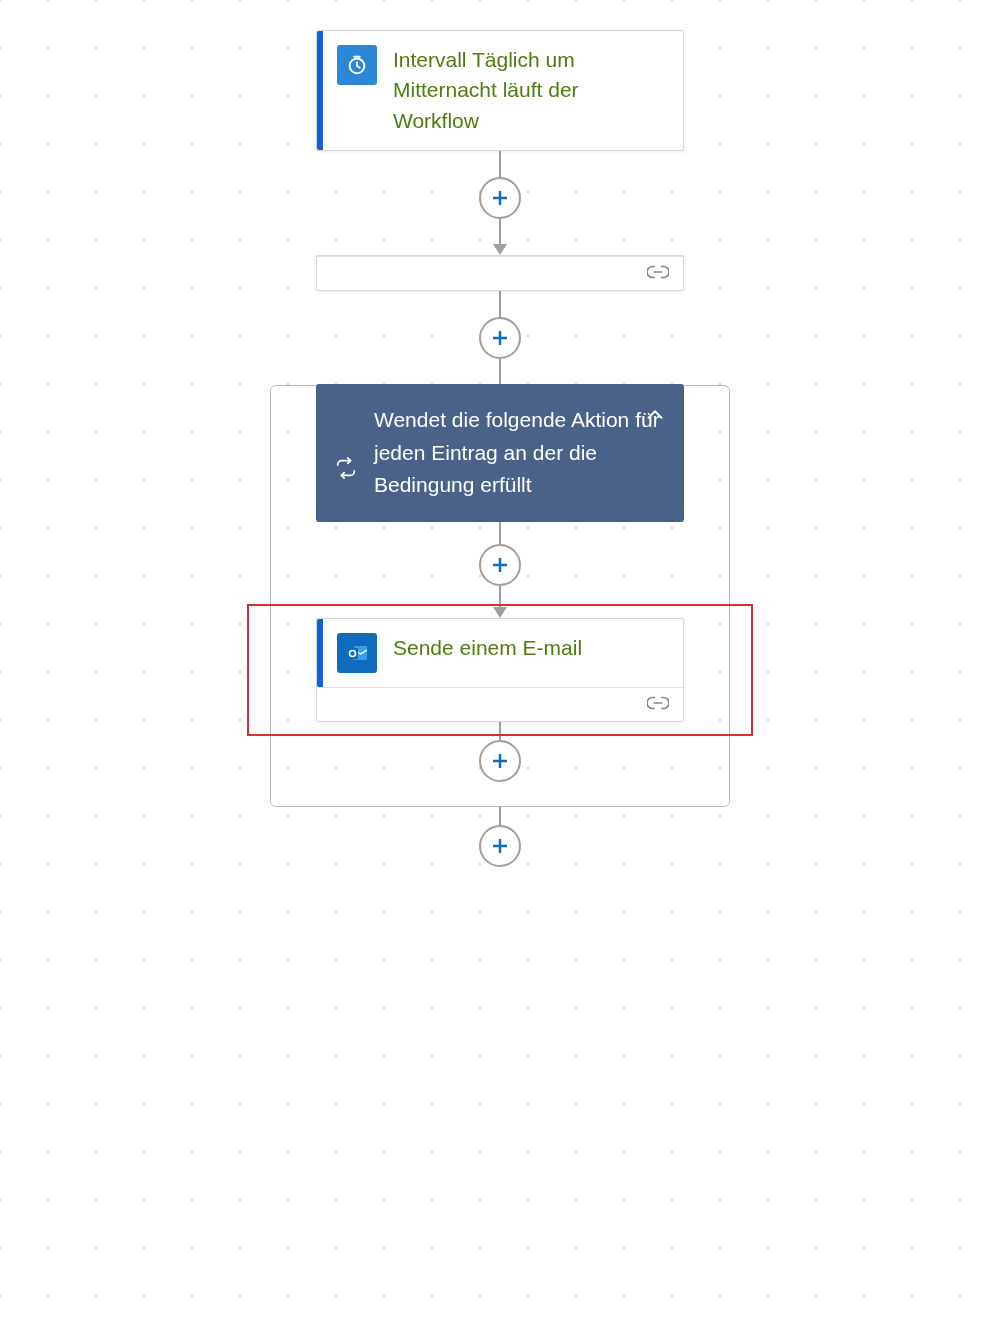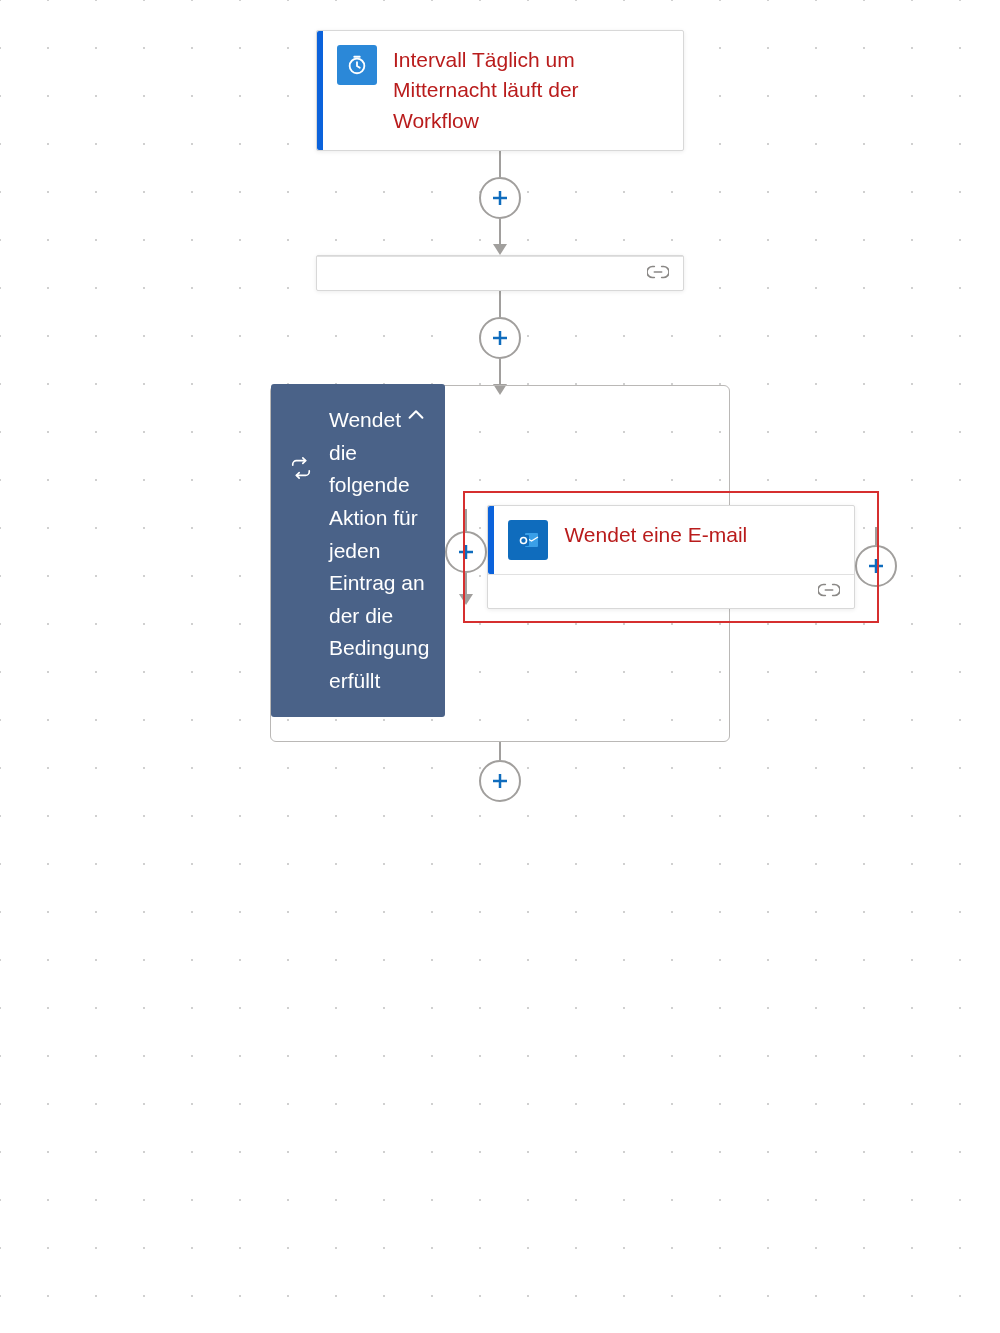--- a/index.html
+++ b/index.html
@@ -56,21 +56,21 @@
     margin-left: 14px;
     margin-right: 16px;
     flex-shrink: 0;
   }
   .icon-blue { background: #2b88d8; }
   .icon-teal { background: #036c5f; }
   .icon-outlook { background: #0f6cbd; }
   .card-text {
     font-size: 21px;
     line-height: 1.45;
-    color: #b91c1c;
+    color: #4d7c0f;
     font-weight: 400;
   }
   .card-footer {
     border-top: 1px solid #e1e1e1;
     padding: 6px 14px;
     display: flex;
     justify-content: flex-end;
   }
   .link-icon {
     color: #8a8886;
@@ -138,21 +138,21 @@
     width: 22px;
     height: 22px;
     color: #fff;
   }
   .loop-container {
     border: 1.5px solid #bab8b6;
     border-radius: 6px;
     width: 460px;
     padding: 0 0 24px 0;
     display: flex;
-    flex-direction: row;
+    flex-direction: column;
     align-items: center;
     margin-top: -10px;
     padding-top: 10px;
   }
   .loop-container .card { width: 368px; }
 
   .highlight-box {
     border: 2px solid #d62f2f;
     position: absolute;
     pointer-events: none;
@@ -245,21 +245,21 @@
         <div class="card-body">
           <div class="accent-bar accent-blue"></div>
           <div class="icon-box icon-outlook">
             <svg width="24" height="24" viewBox="0 0 24 24">
               <rect x="9" y="5" width="13" height="14" rx="1" fill="#3a9fe8"></rect>
               <path d="M9 9l6.5 4L22 9" stroke="#fff" stroke-width="1.2" fill="none"></path>
               <rect x="2" y="7" width="11" height="11" rx="1" fill="#0f6cbd"></rect>
               <circle cx="7.5" cy="12.5" r="3" stroke="#fff" stroke-width="1.6" fill="none"></circle>
             </svg>
           </div>
-          <div class="card-text">Wendet eine E-mail</div>
+          <div class="card-text">Sende einem E-mail</div>
         </div>
         <div class="card-footer">
           <span class="link-icon">
             <svg width="22" height="14" viewBox="0 0 24 14" fill="none">
                 <path d="M8 1H6a6 6 0 000 12h2M16 1h2a6 6 0 010 12h-2M8 7h8" stroke="#8a8886" stroke-width="1.8" stroke-linecap="round"></path>
               </svg>
           </span>
         </div>
       </div>
       <div class="highlight-box" style="left:-24px; right:-24px; top:-14px; bottom:-14px;"></div>

